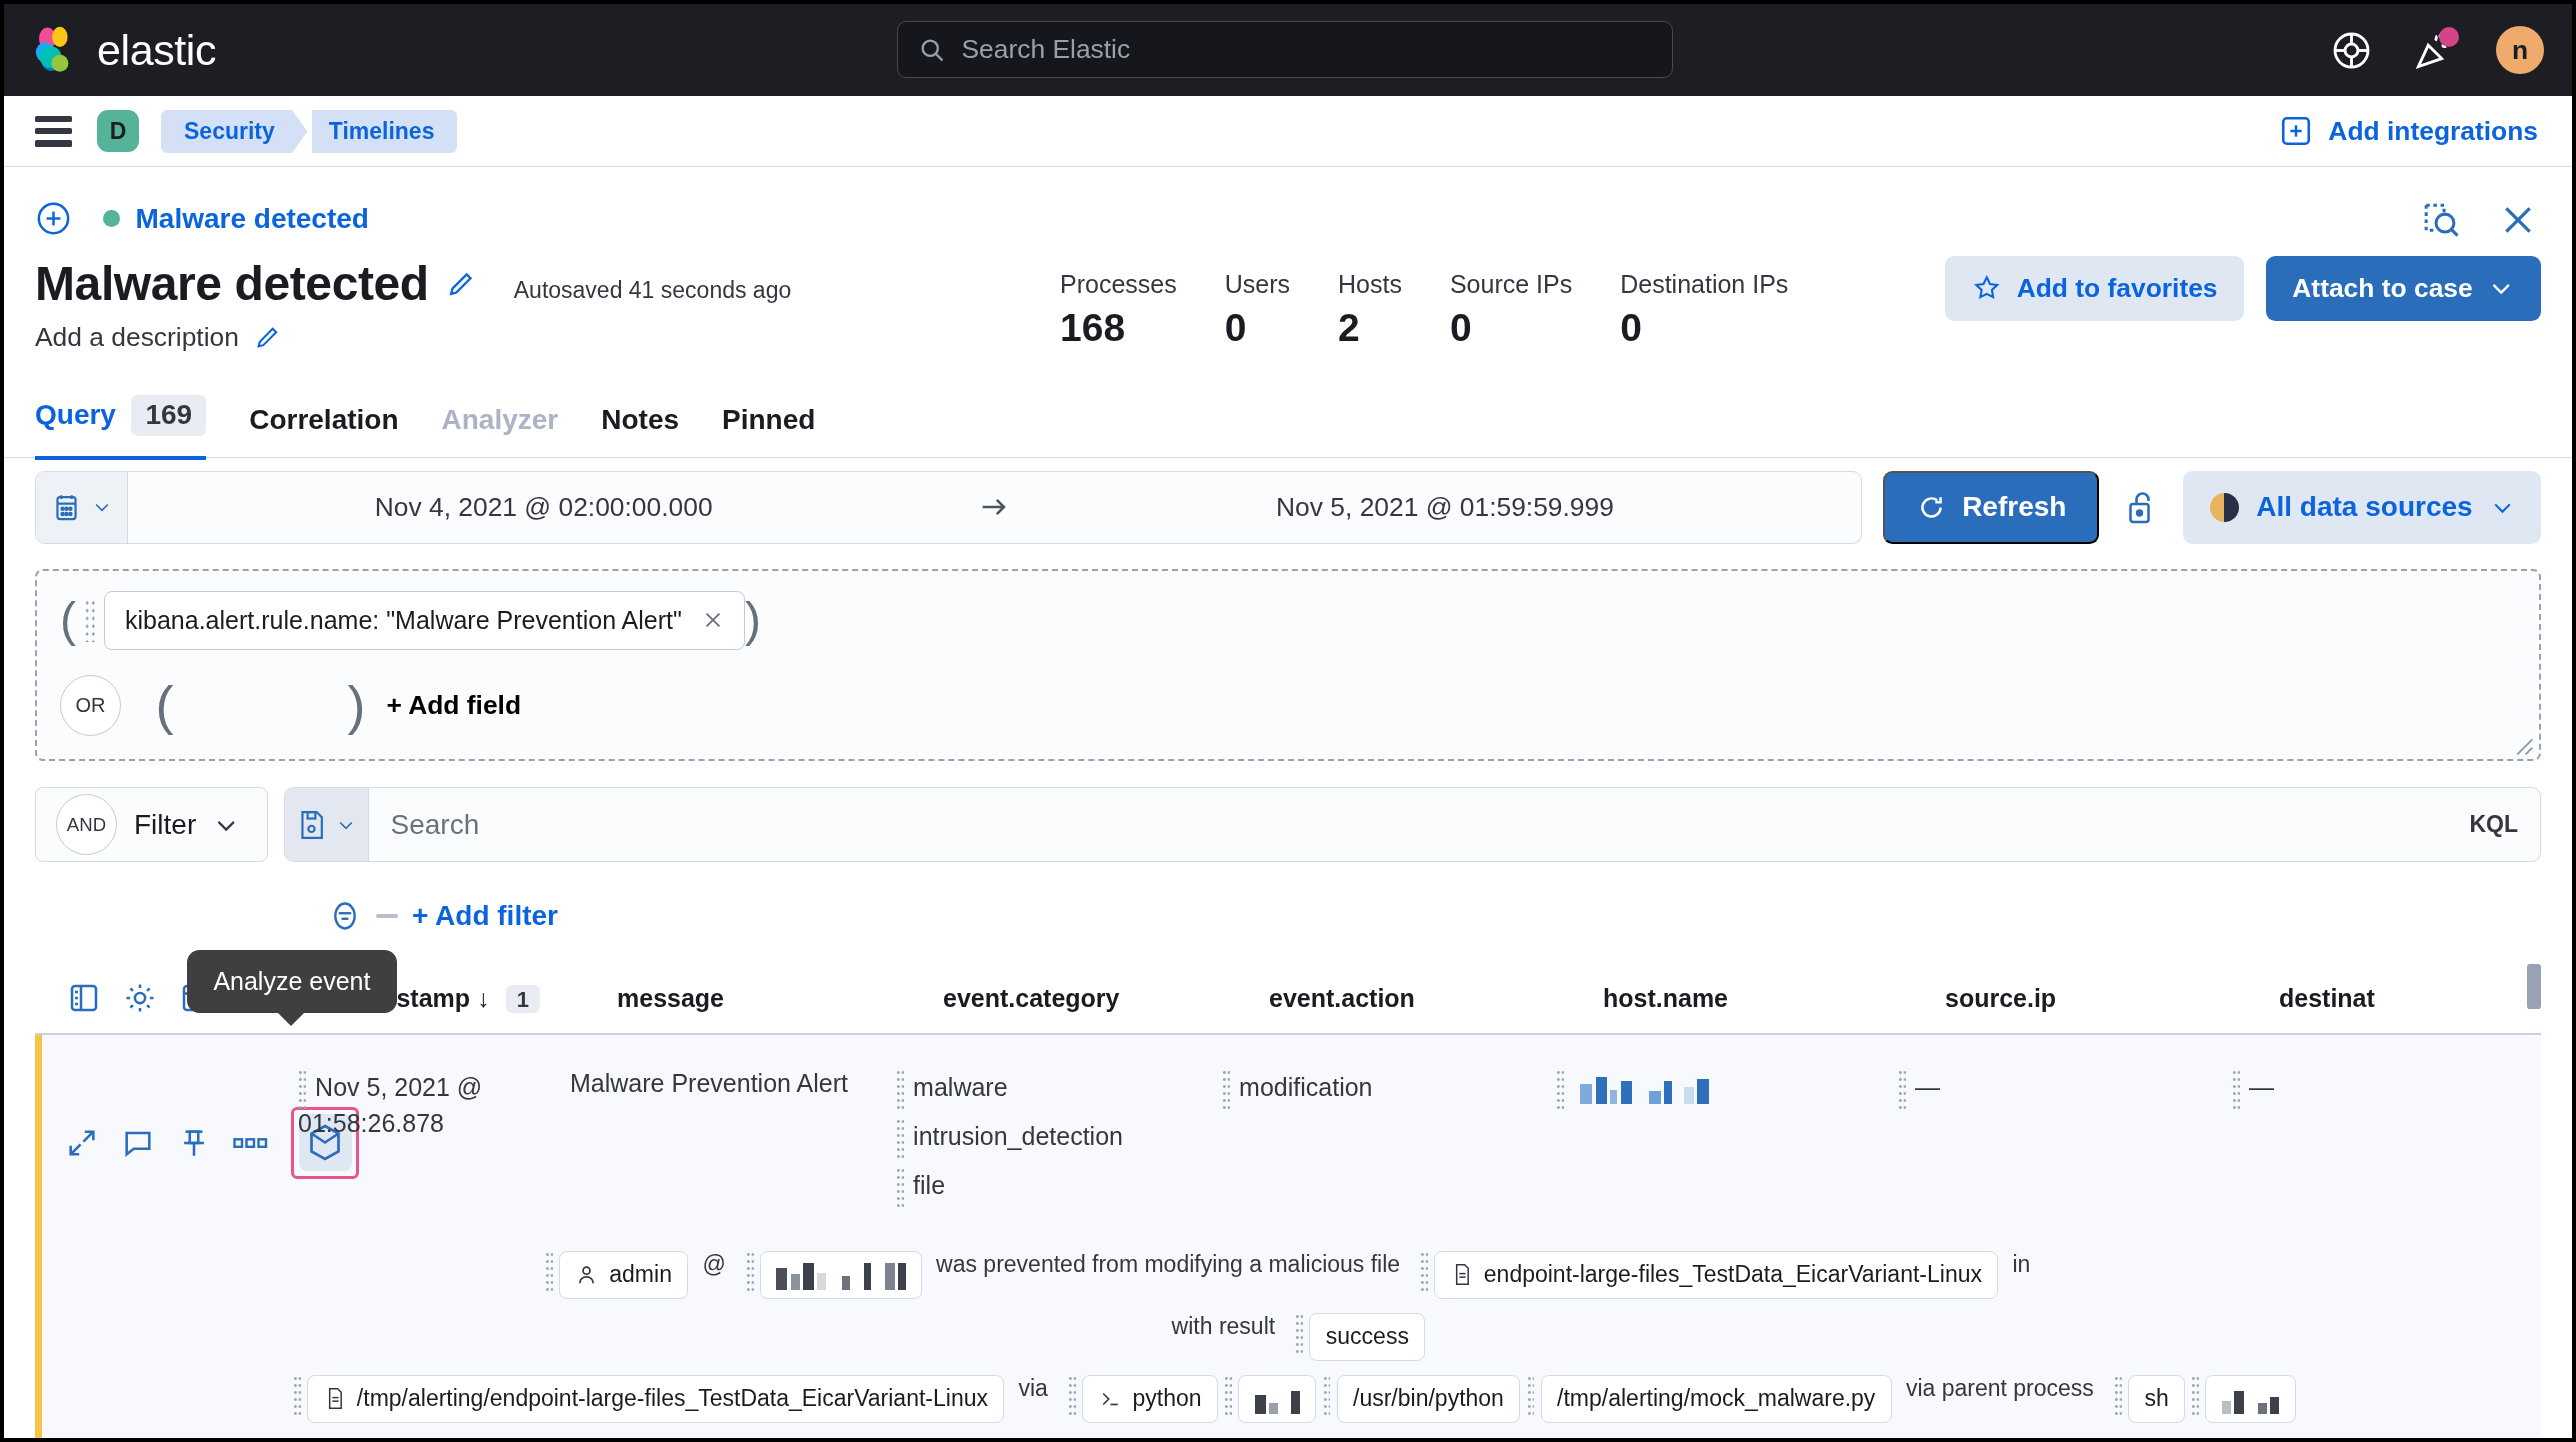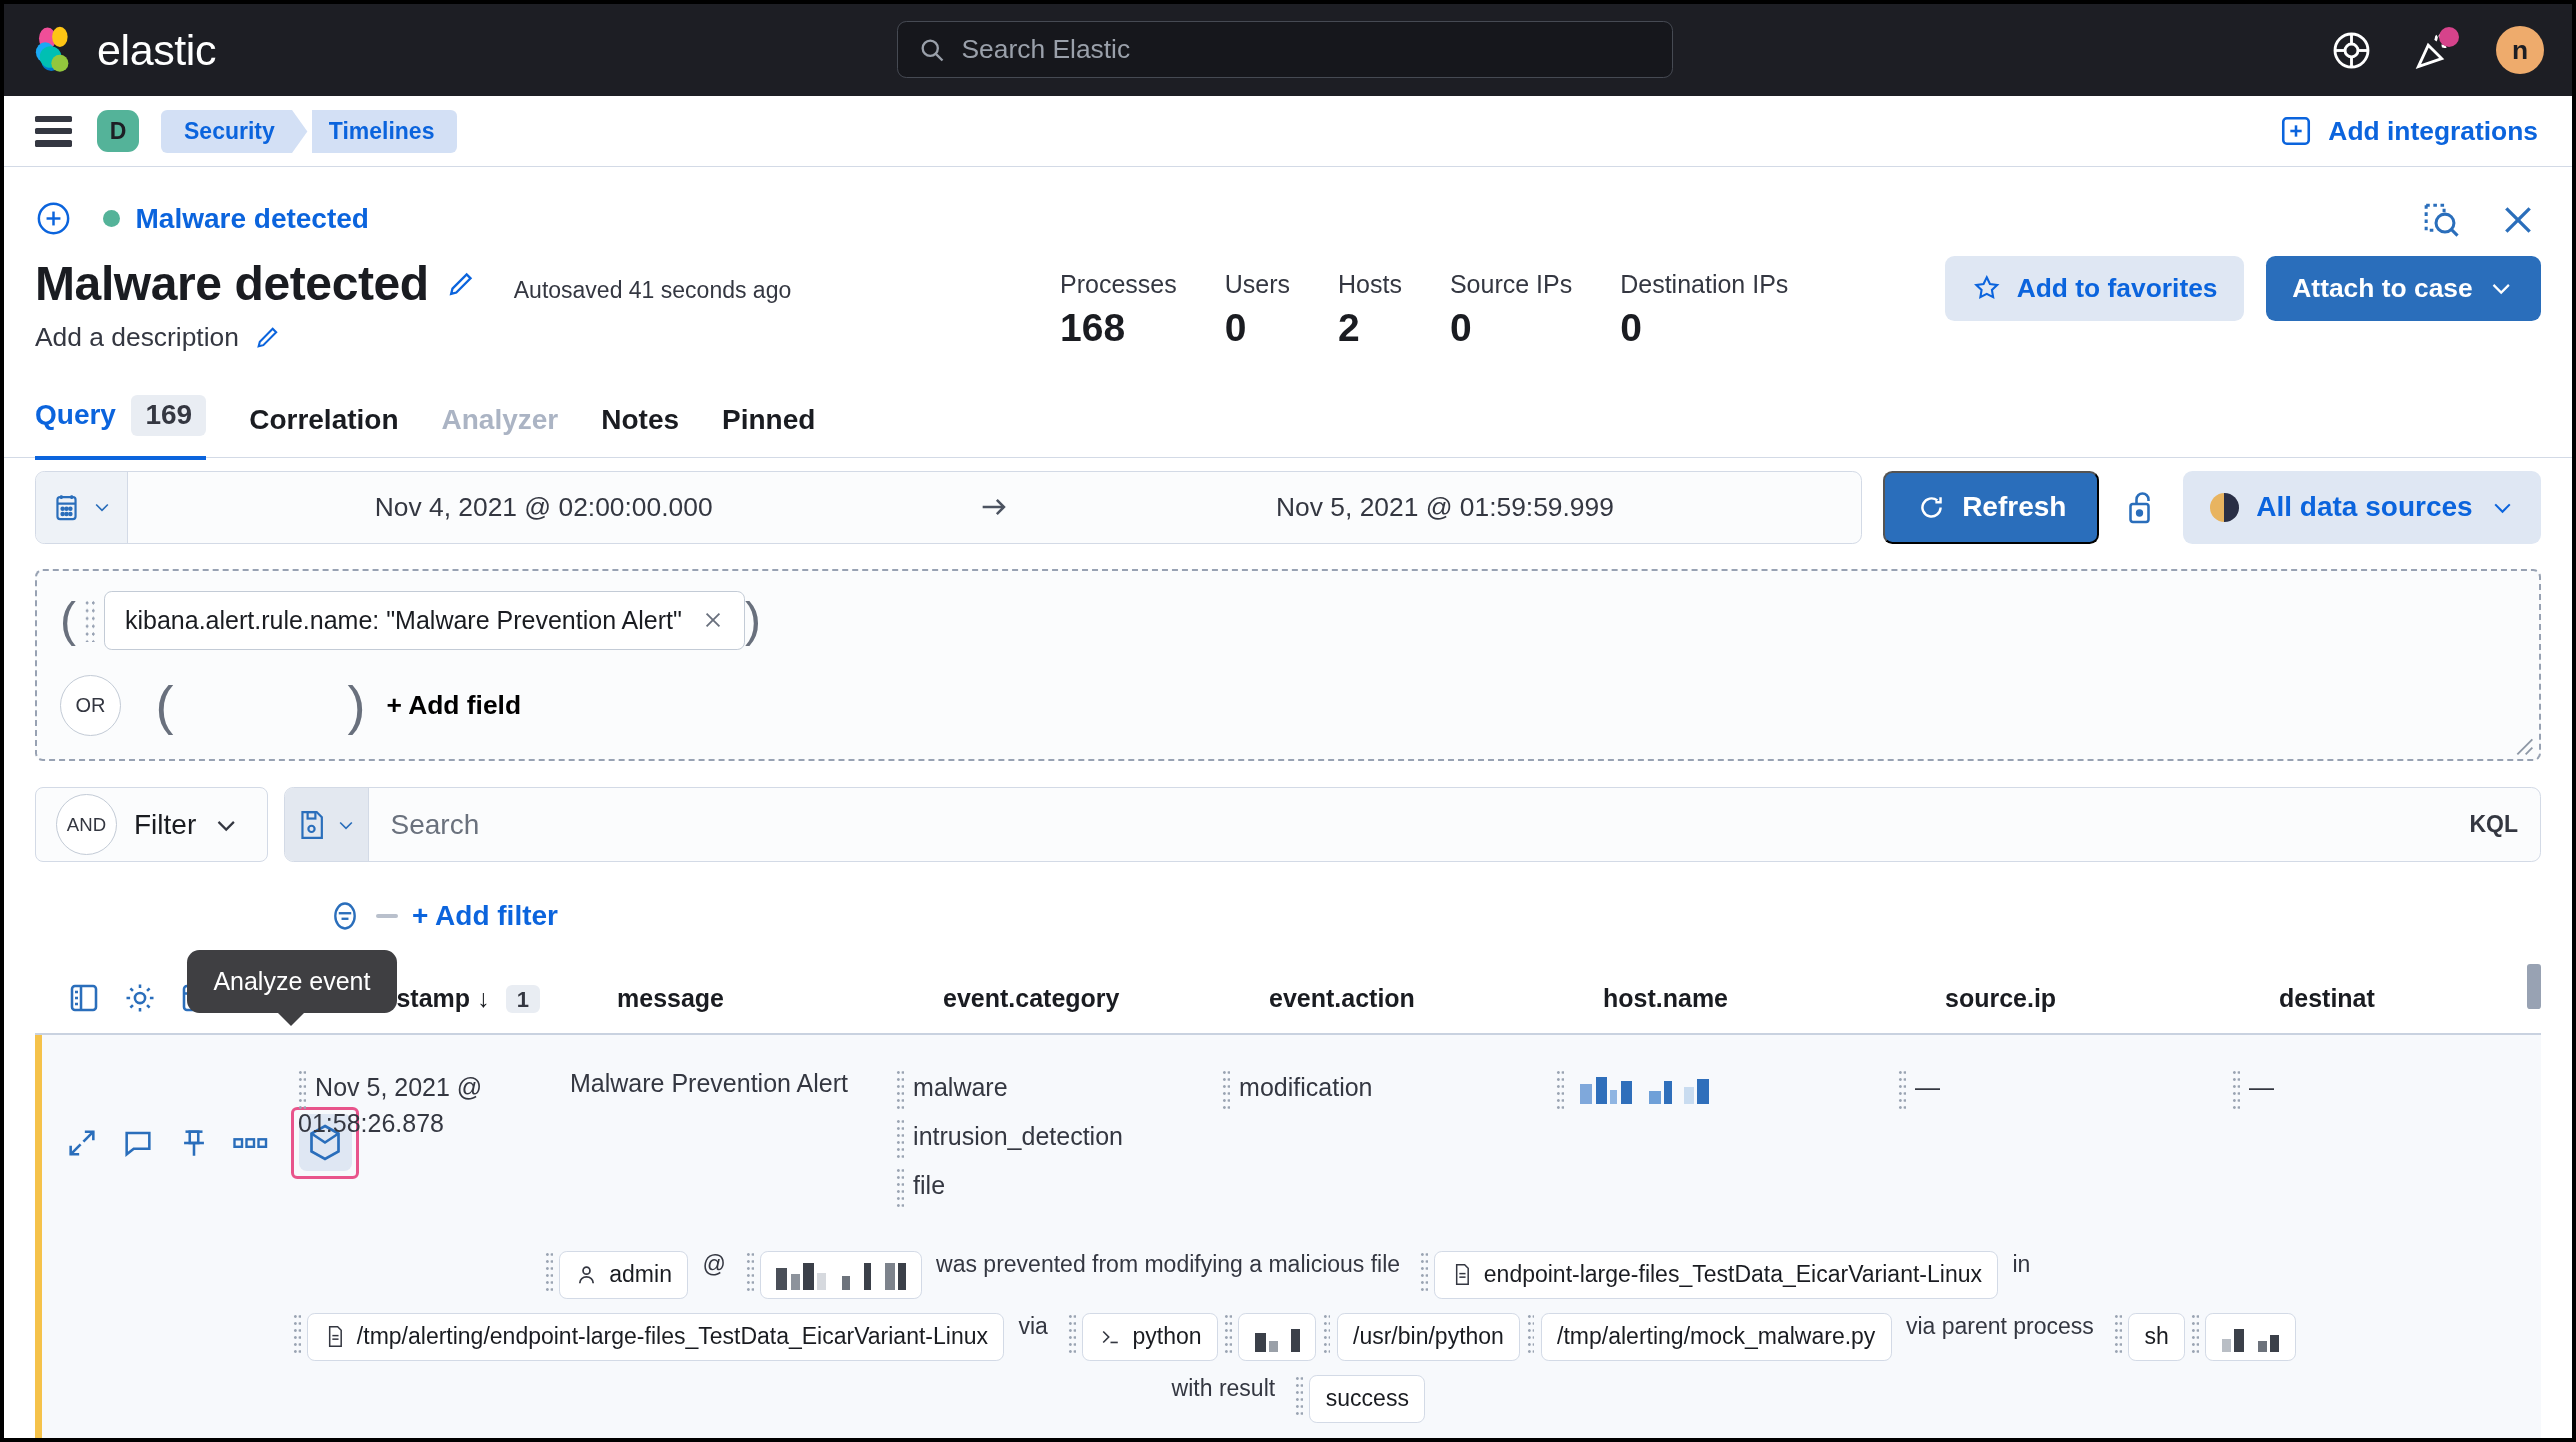--- a/index.html
+++ b/index.html
@@ -740,20 +740,28 @@
             <path d="M6 2h9l4 4v18H6z"></path>
               <line x1="9" y1="12" x2="16" y2="12"></line>
               <line x1="9" y1="16" x2="16" y2="16"></line>
           </svg>
           <span>endpoint-large-files_TestData_EicarVariant-Linux</span>
         </span>
         <span class="plain">in</span>
       </div>
 
       <div class="d-line">
+        <span class="plain">with result</span>
+        <span class="vsep"></span>
+        <span class="token">
+          <span>success</span>
+        </span>
+      </div>
+
+      <div class="d-line">
         <span class="vsep"></span>
         <span class="token">
           <svg width="22" height="23" viewBox="0 0 24 26" fill="none" stroke="#343741" stroke-width="1.7">
             <path d="M6 2h9l4 4v18H6z"></path>
               <line x1="9" y1="12" x2="16" y2="12"></line>
               <line x1="9" y1="16" x2="16" y2="16"></line>
           </svg>
           <span>/tmp/alerting/endpoint-large-files_TestData_EicarVariant-Linux</span>
         </span>
         <span class="plain">via</span>
@@ -792,28 +800,20 @@
           <span class="redact">
             <i style="width:9.3px;height:12.4px;background:#b9bec5"></i>
               <i style="width:9.3px;height:23px;background:#3b4049"></i>
             <i style="width:7.8px;height:6.2px;background:transparent"></i>
             <i style="width:9.3px;height:11px;background:#6c727b"></i>
               <i style="width:9.3px;height:17px;background:#3b4049"></i>
           </span>
         </span>
       </div>
 
-      <div class="d-line">
-        <span class="plain">with result</span>
-        <span class="vsep"></span>
-        <span class="token">
-          <span>success</span>
-        </span>
-      </div>
-
       <div class="hash-wrap">
         
       </div>
     </div>
 
   </div>
 </div>
 
 
 </body></html>

